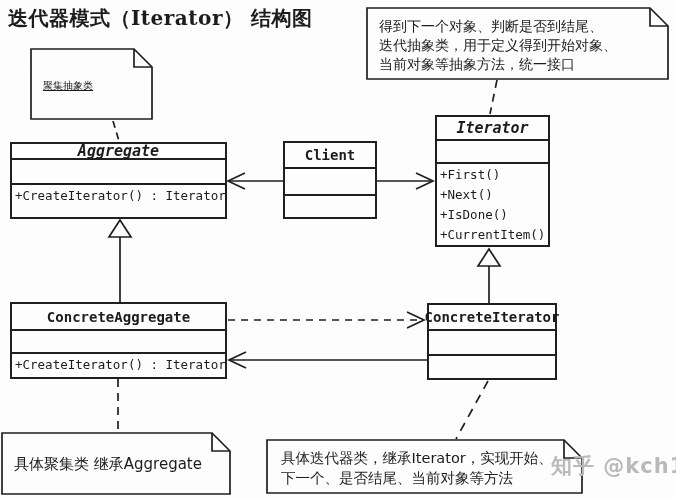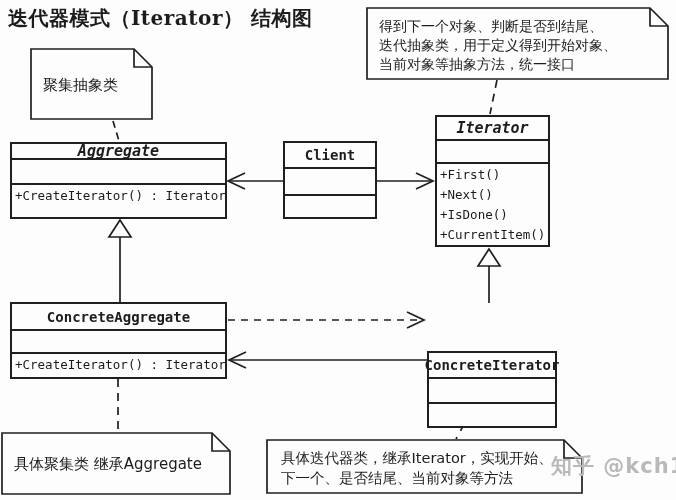--- a/index.html
+++ b/index.html
@@ -33,34 +33,34 @@
   #cls-aggregate .attrs   { height:25px; }
   #cls-client             { left:283px; top:141px; width:94px;  height:78px; }
   #cls-client .title      { height:26px; }
   #cls-client .attrs      { height:27px; }
   #cls-iterator           { left:435px; top:115px; width:115px; height:132px; }
   #cls-iterator .title    { height:26px; }
   #cls-iterator .attrs    { height:25px; }
   #cls-concrete-aggregate          { left:10px;  top:302px; width:217px; height:77px; }
   #cls-concrete-aggregate .title   { height:27px; }
   #cls-concrete-aggregate .attrs   { height:23px; }
-  #cls-concrete-iterator           { left:427px; top:303px; width:130px; height:77px;margin-top:48px; }
+  #cls-concrete-iterator           { left:427px; top:303px; width:130px; height:77px; }
   #cls-concrete-iterator .title    { height:26px; }
   #cls-concrete-iterator .attrs    { height:25px; }
 
   
   #page-title {
     position:absolute; left:8px; top:5px; z-index:2;
     font-family:"DejaVu Serif","Liberation Serif",serif;
     font-weight:bold; font-size:20px; letter-spacing:0.5px; white-space:nowrap;
   }
 
   
   .note-text { position:absolute; z-index:3; font-size:14px; line-height:19px; white-space:nowrap; }
-  #note-text-aggregate { left:43px;  top:76px;  font-size:15px; }
+  #note-text-aggregate { left:43px;  top:76px;  font-size:10px;text-decoration:underline; }
   #note-text-iterator  { left:379px; top:17px; }
   #note-text-concrete-aggregate { left:14px;  top:455px; font-size:15px; }
   #note-text-concrete-iterator  { left:281px; top:448px; font-size:14.5px; line-height:20px; }
 
   
   #watermark {
     position:absolute; left:551px; top:452px; z-index:4;
     color:#b9b9b9; font-size:21px; font-weight:bold; letter-spacing:1px; white-space:nowrap;
   }
 </style>

